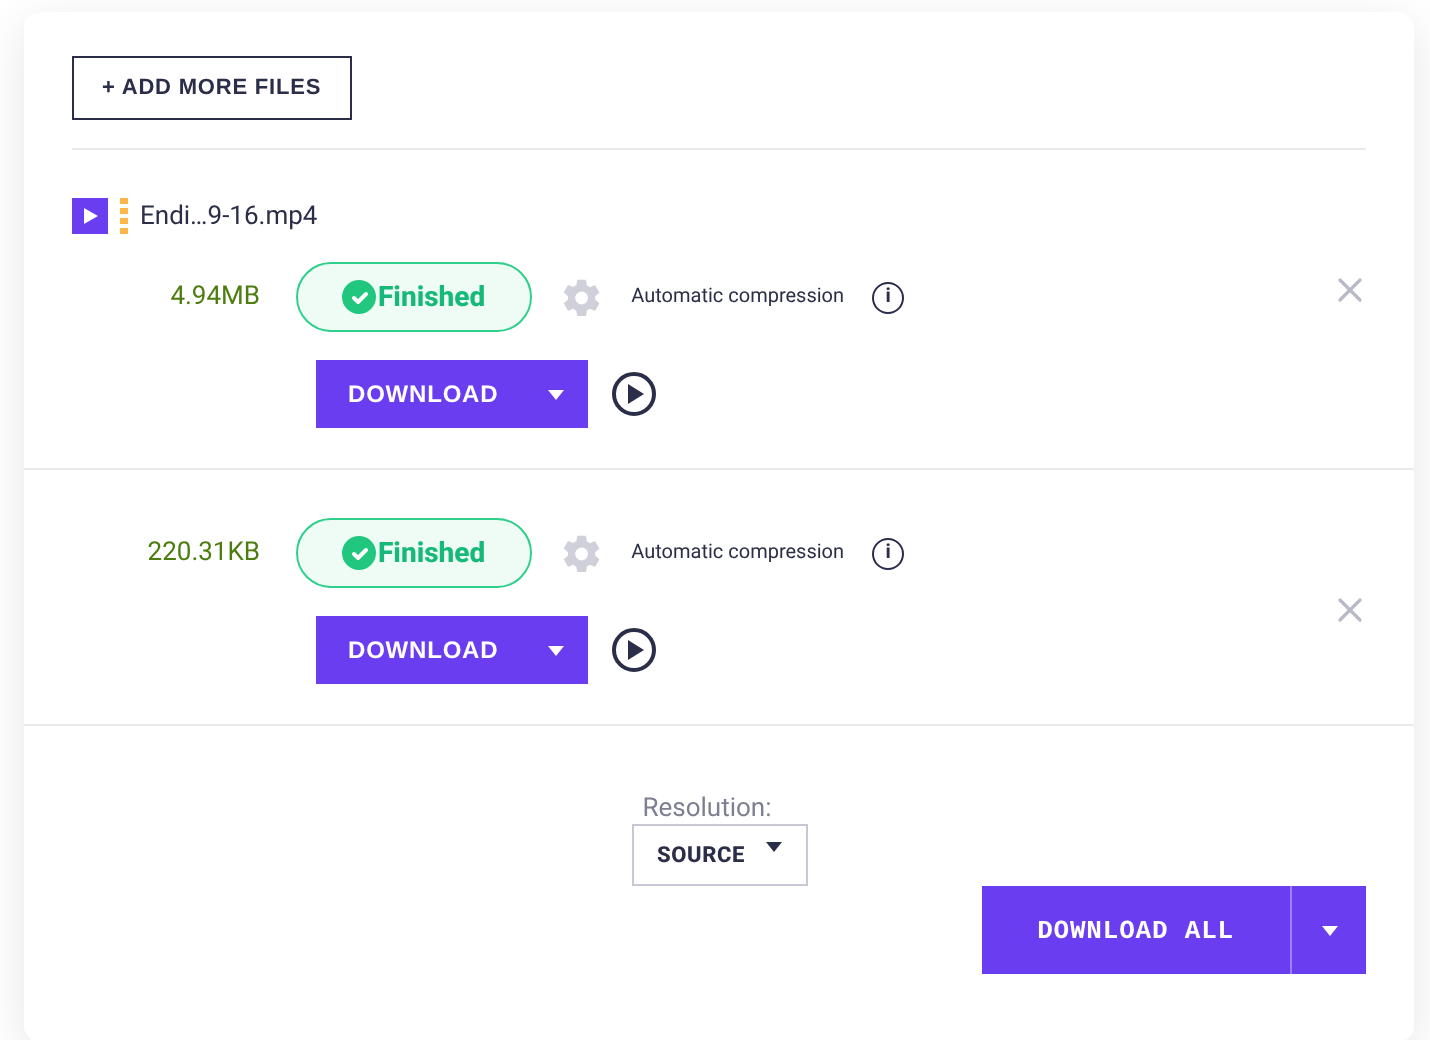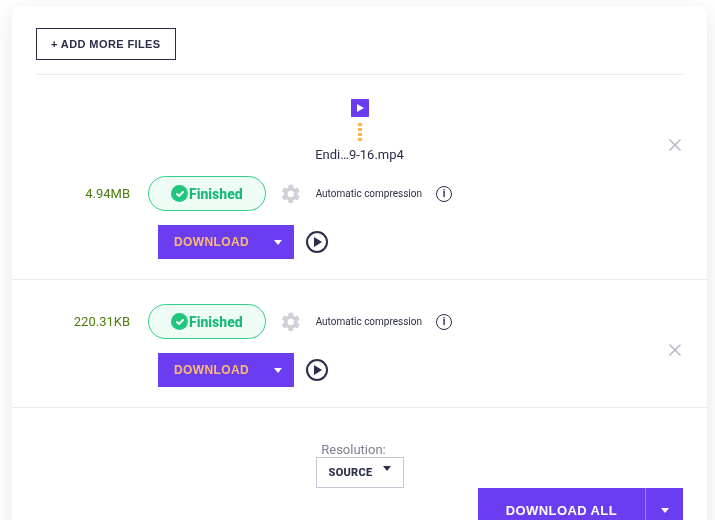--- a/index.html
+++ b/index.html
@@ -41,21 +41,20 @@
     margin: 0;
   }
   .file-block:last-of-type {
     border-bottom: 1px solid #e9e9ef;
   }
   .file-header {
     display: flex;
     align-items: center;
     gap: 6px;
     margin-bottom: 14px;
-    flex-direction: column;
   }
   .vid-icon {
     width: 18px;
     height: 18px;
     background: #6b3df0;
     display: inline-flex;
     align-items: center;
     justify-content: center;
   }
   .vid-icon svg { display:block; }
@@ -120,21 +119,21 @@
   }
   .file-actions {
     display: flex;
     align-items: center;
     gap: 12px;
     margin-left: 122px;
     margin-top: 14px;
   }
   .download-btn {
     background: #6b3df0;
-    color: #fdba74;
+    color: #ffffff;
     border: none;
     font-weight: 800;
     font-size: 12px;
     letter-spacing: 0.4px;
     padding: 10px 12px 10px 16px;
     display: inline-flex;
     align-items: center;
     gap: 25px;
     cursor: pointer;
   }
@@ -202,21 +201,21 @@
     font-size: 13px;
     letter-spacing: 0.4px;
     padding: 0;
     display: inline-flex;
     align-items: stretch;
     cursor: pointer;
     height: 44px;
   }
   .dl-all .main {
     padding: 12px 28px;
-    display:flex; align-items:center;
+    display:flex; align-items:center;font-family:Liberation Mono, monospace;
   }
   .dl-all .split {
     width: 38px;
     border-left: 1px solid rgba(255,255,255,0.35);
     display:flex; align-items:center; justify-content:center;
   }
 </style>
 </head>
 <body>
 

